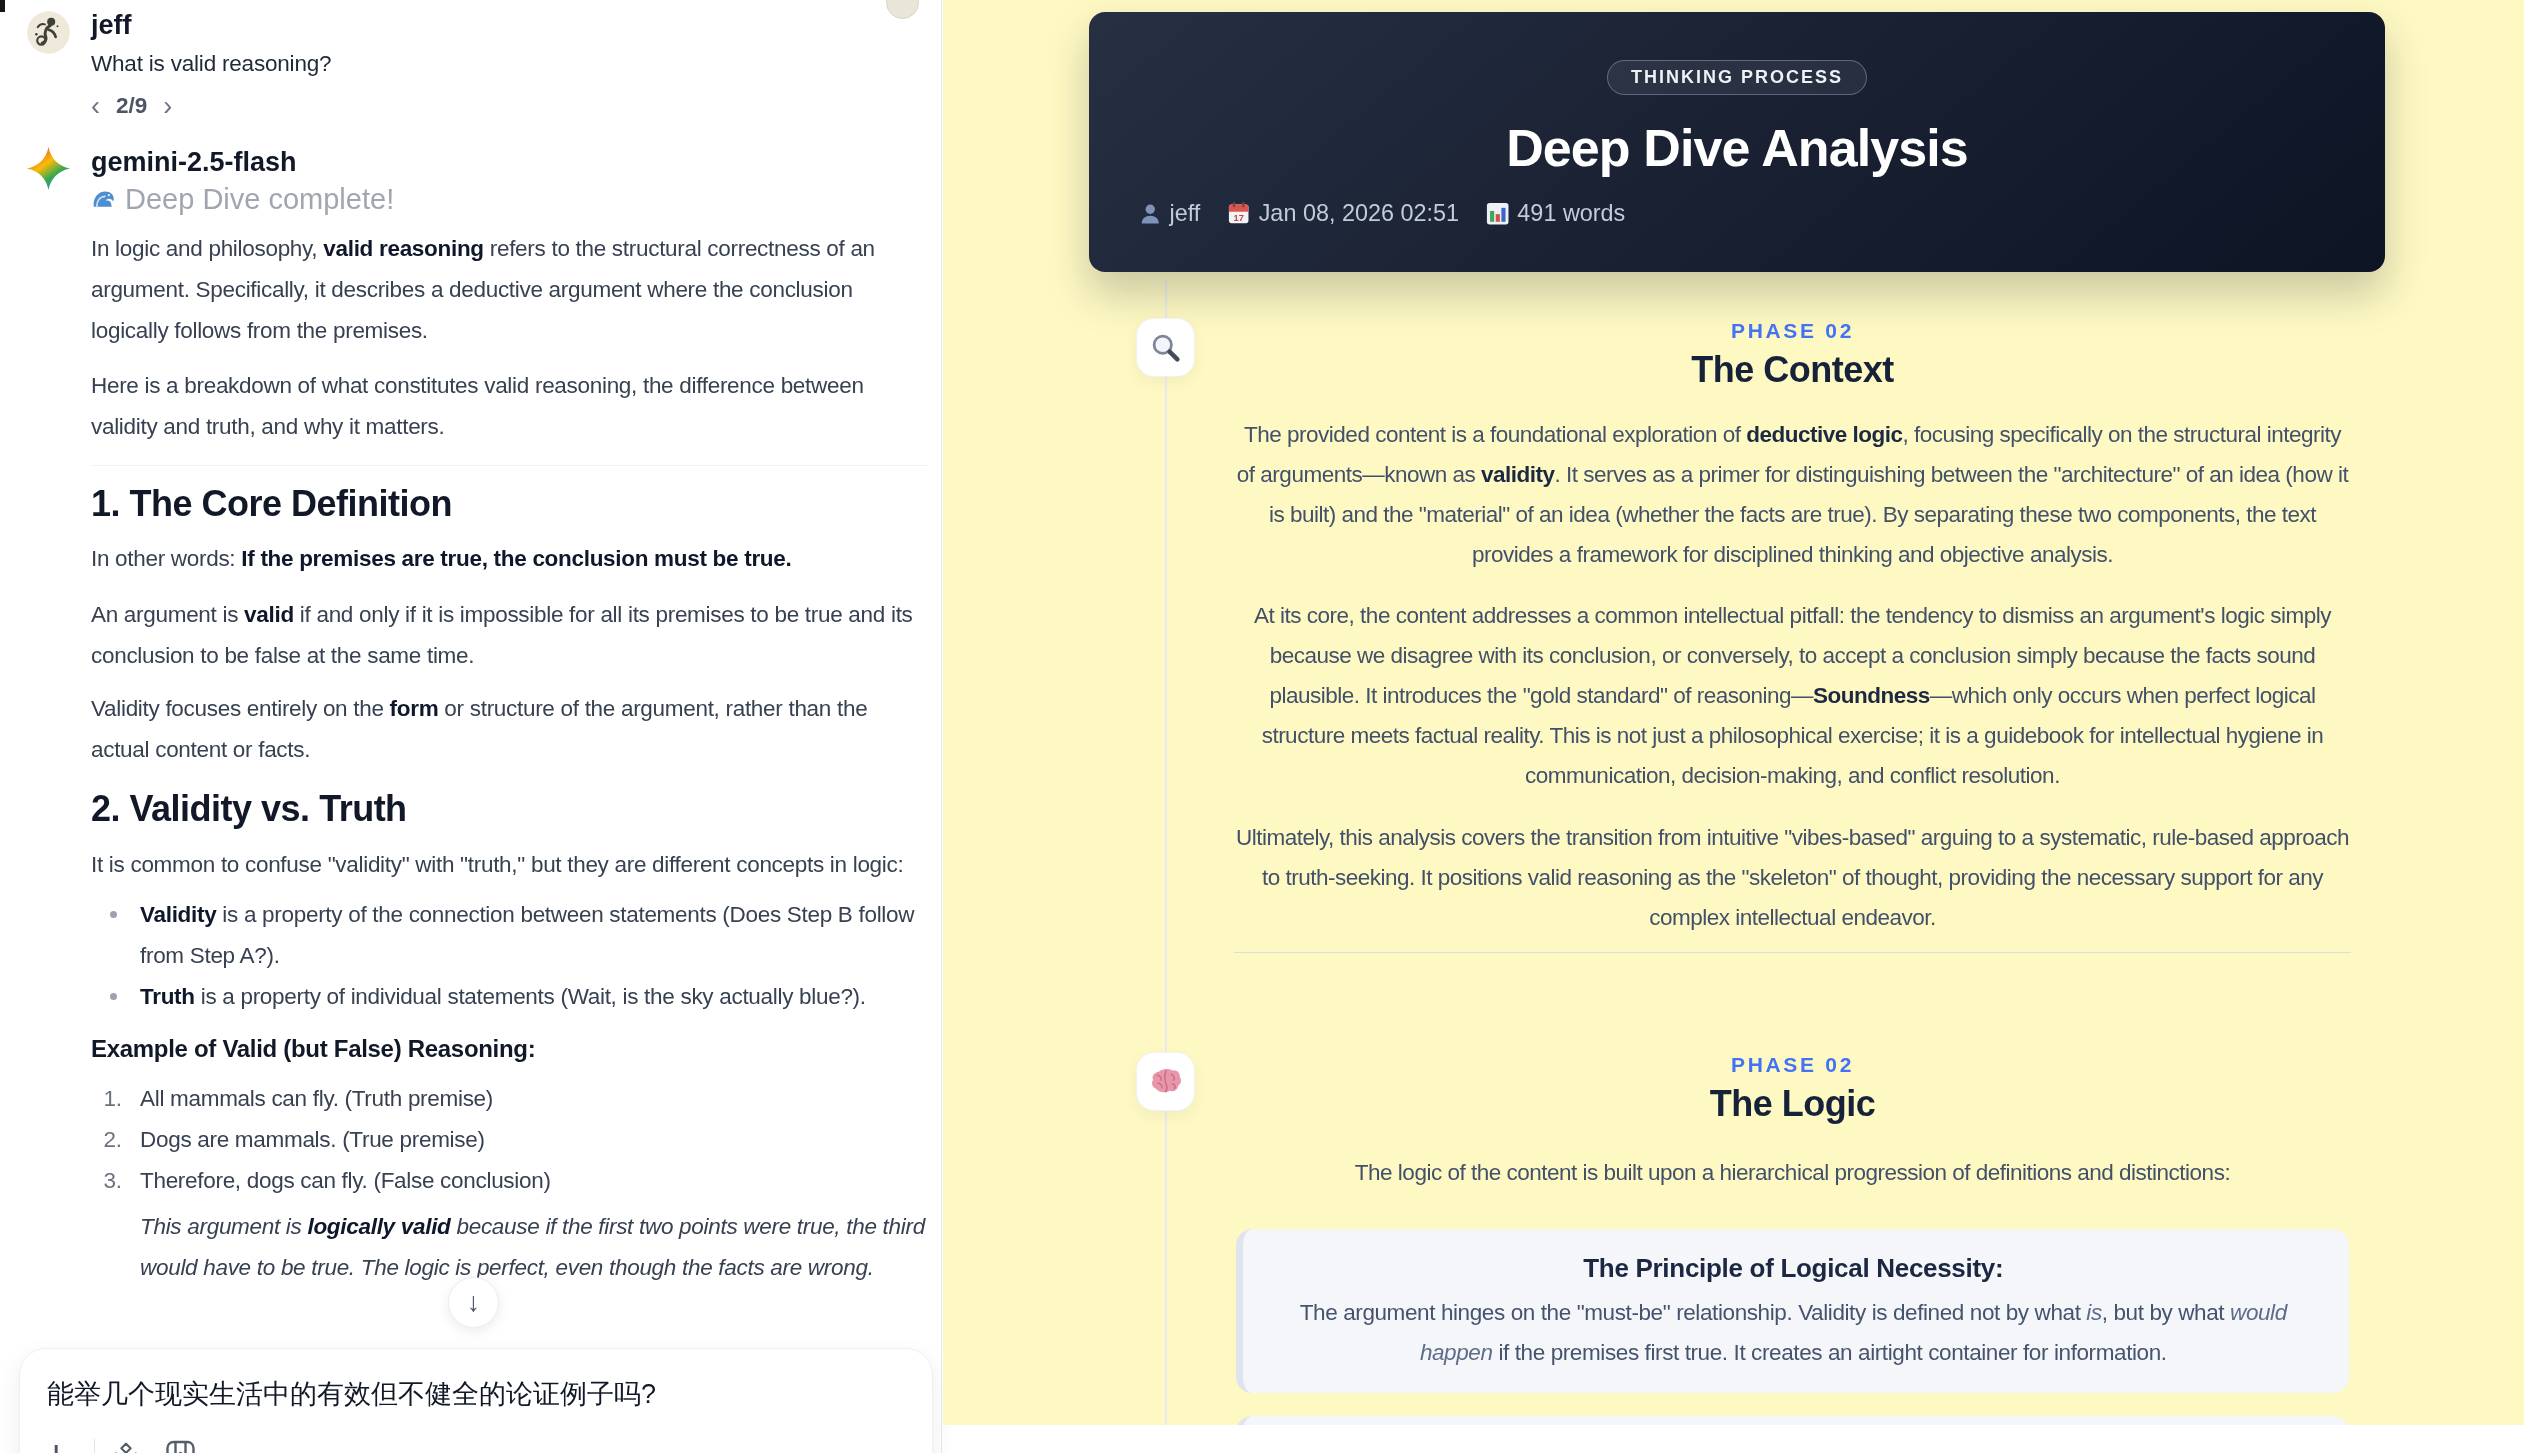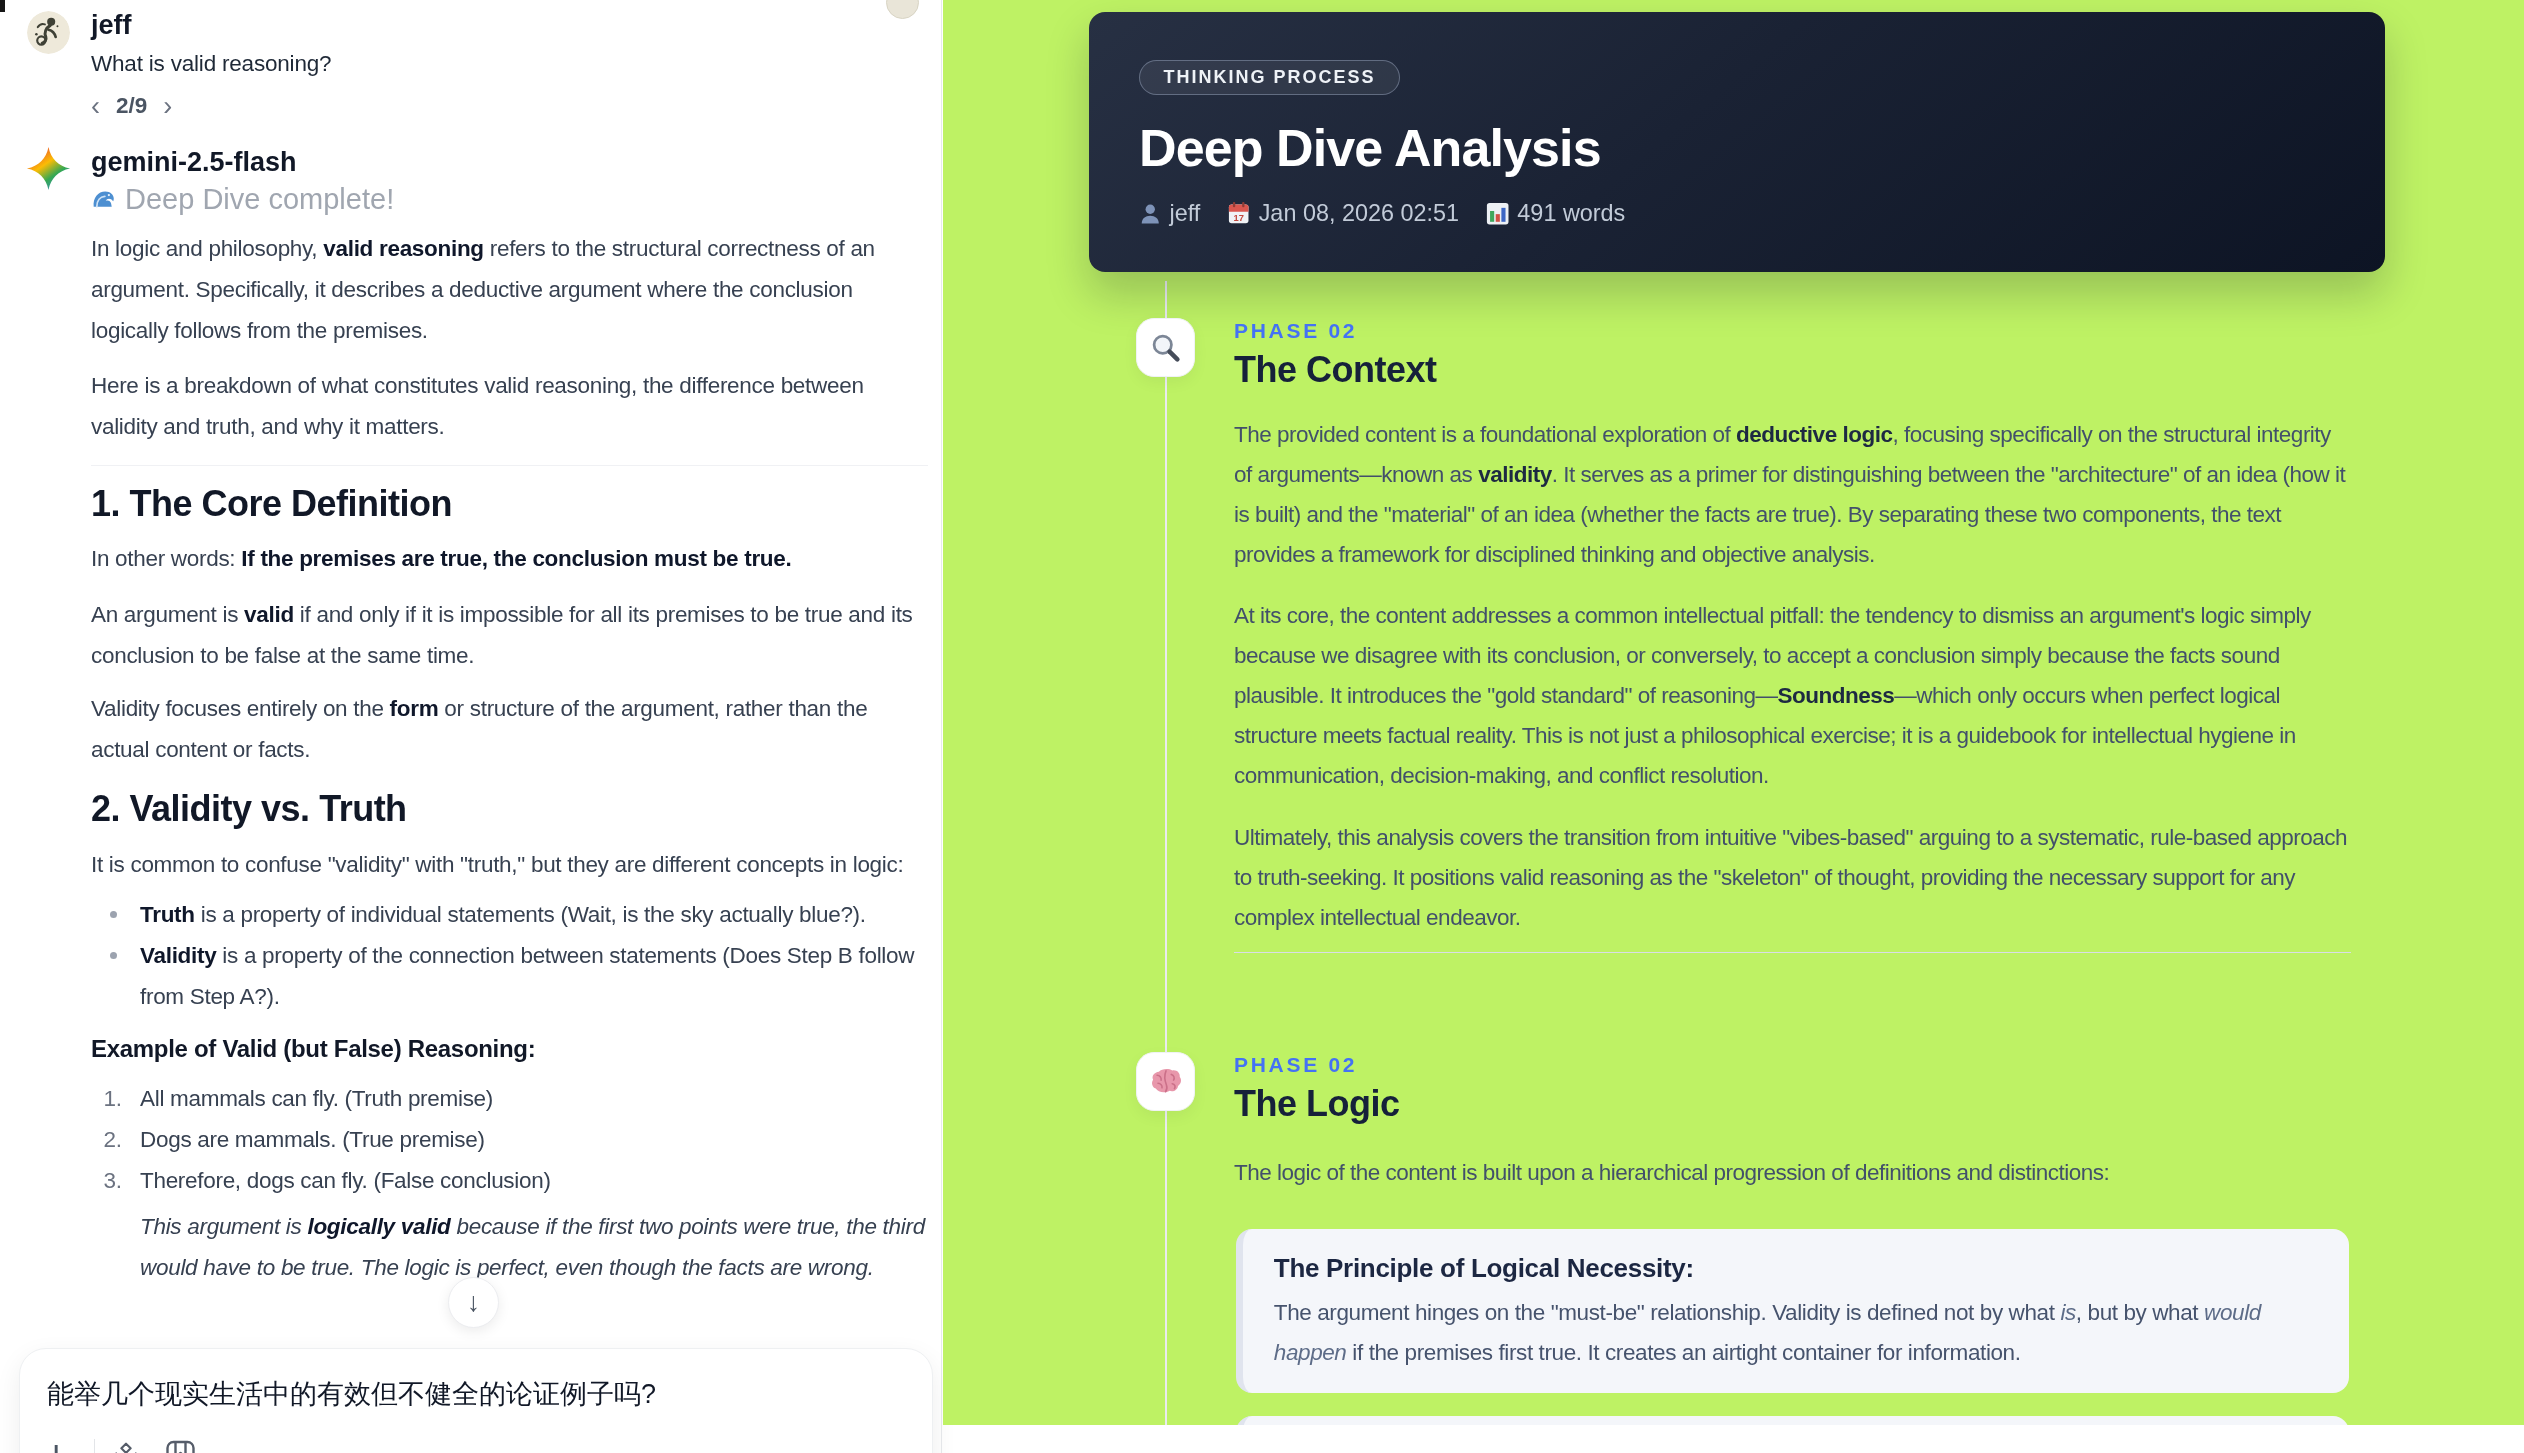--- a/index.html
+++ b/index.html
@@ -64,21 +64,21 @@
   .composer-tools{position:absolute;left:0;top:83px;width:100%;height:54px;}
   .tool{position:absolute;display:flex;align-items:center;justify-content:center;cursor:pointer;}
   .tool-plus{left:12.6px;top:0;width:47px;height:47px;font-size:40px;font-weight:300;color:#4b5563;}
   .tool-divider{position:absolute;left:74px;top:7.2px;width:0.9px;height:34px;background:#e3e5e8;}
   .tool-spark{left:88px;top:7.2px;width:36px;height:36px;}
   .tool-book{left:142px;top:7.2px;width:36px;height:36px;}
 
   
   .panel{
     position:absolute;left:943px;top:0;width:1582px;height:1425px;
-    background:#bef264;overflow:hidden;
+    background:#fef9c3;overflow:hidden;text-align:center;
   }
   .timeline{position:absolute;left:222px;top:281px;width:1.8px;height:1172px;background:#e9ebef;}
   .hero{
     position:absolute;left:146px;top:11.7px;width:1296px;height:260px;box-sizing:border-box;
     border-radius:16px;padding:48px 50px 0 50px;
     background:linear-gradient(140deg,#273043 0%,#1a2234 45%,#0d1424 100%);
     box-shadow:0 21.6px 43px rgba(15,23,42,.22);
   }
   .badge{
     display:inline-flex;align-items:center;padding:6.3px 23.4px;border-radius:900px;
@@ -171,22 +171,22 @@
       <p class="rich mt2"><span>Here is a breakdown of what constitutes valid reasoning, the difference between validity and truth, and why it matters.</span></p>
       <hr>
       <h3>1. The Core Definition</h3>
       <p class="rich mt1"><span>In other words: </span><span class="sb">If the premises are true, the conclusion must be true.</span></p>
       <p class="rich mt2"><span>An argument is </span><span class="sb">valid</span><span> if and only if it is impossible for all its premises to be true and its conclusion to be false at the same time.</span></p>
       <p class="rich mt1"><span>Validity focuses entirely on the </span><span class="sb">form</span><span> or structure of the argument, rather than the actual content or facts.</span></p>
       <h3 class="h2x">2. Validity vs. Truth</h3>
       <p class="rich mt1"><span>It is common to confuse "validity" with "truth," but they are different concepts in logic:</span></p>
 
       <div class="blist">
+        <div class="bi rich"><span class="dot"></span><span class="rich"><span class="sb">Validity</span><span> is a property of the connection between statements (Does Step B follow from Step A?).</span></span></div>
         <div class="bi rich"><span class="dot"></span><span class="rich"><span class="sb">Truth</span><span> is a property of individual statements (Wait, is the sky actually blue?).</span></span></div>
-        <div class="bi rich"><span class="dot"></span><span class="rich"><span class="sb">Validity</span><span> is a property of the connection between statements (Does Step B follow from Step A?).</span></span></div>
       </div>
 
       <p class="ex-title">Example of Valid (but False) Reasoning:</p>
 
       <div class="olist">
         <div class="oi">
             <span class="num">1.</span>
             <span>All mammals can fly. (Truth premise)</span>
           </div>
         <div class="oi">

